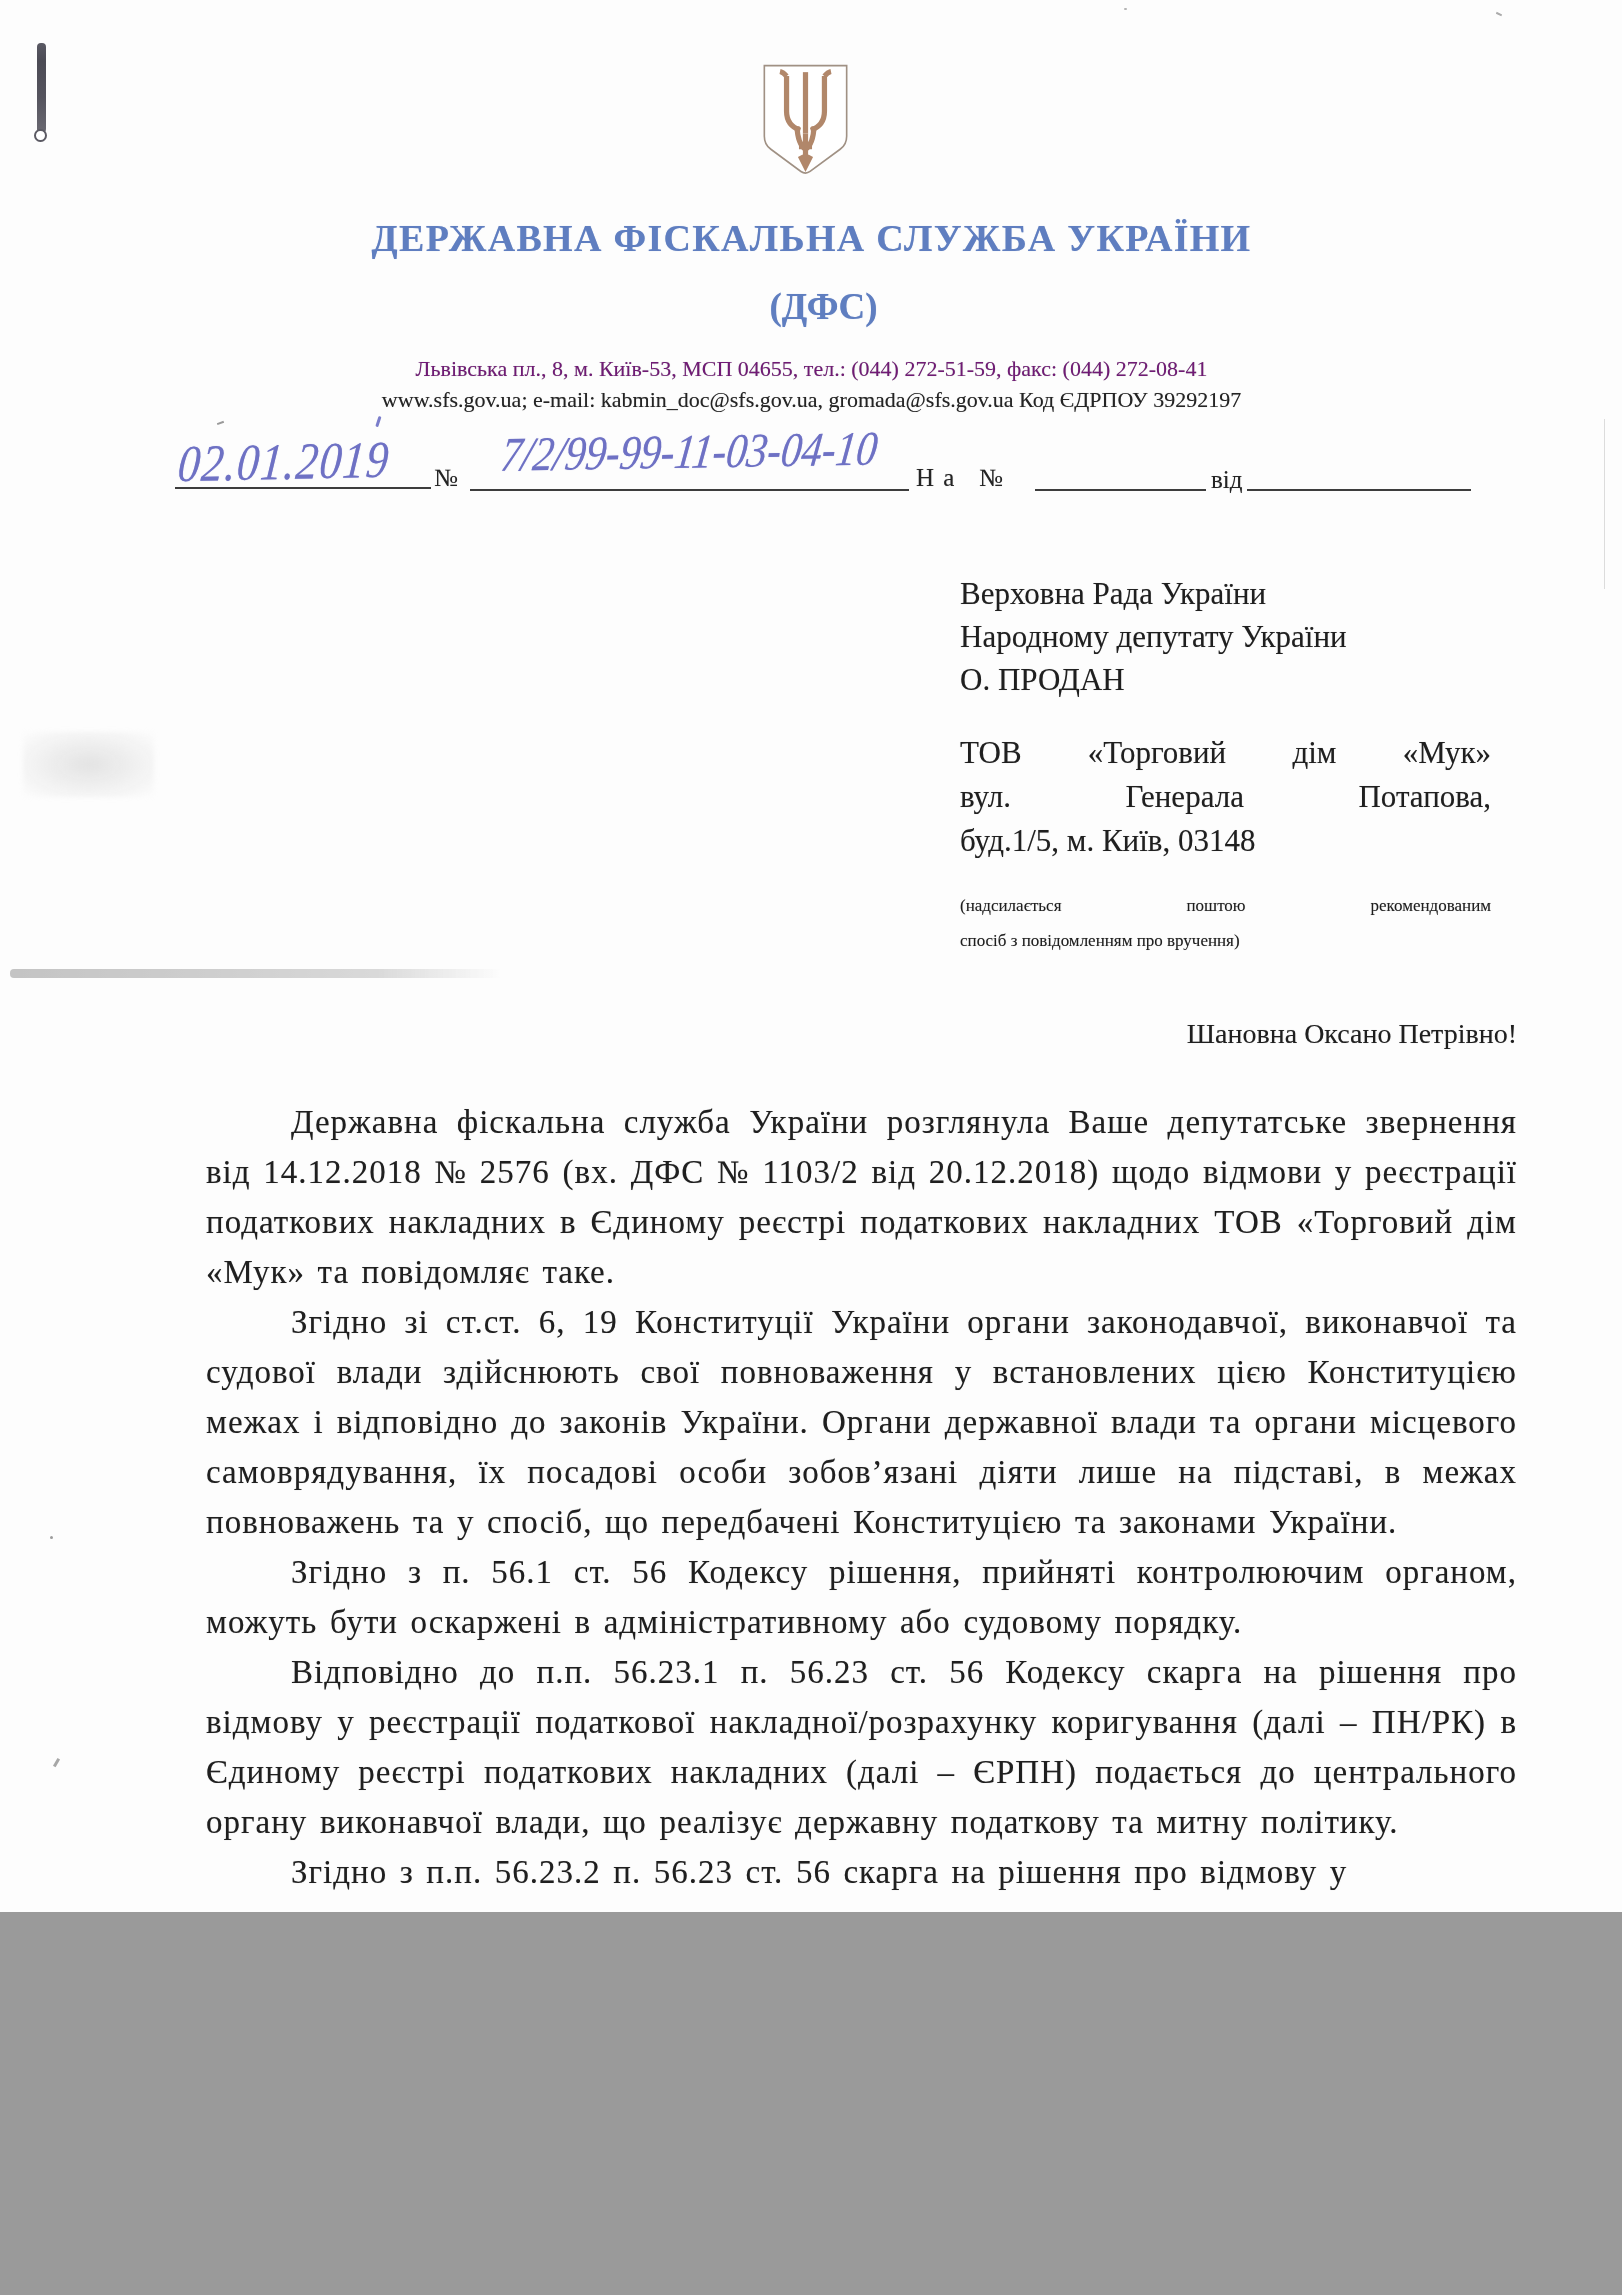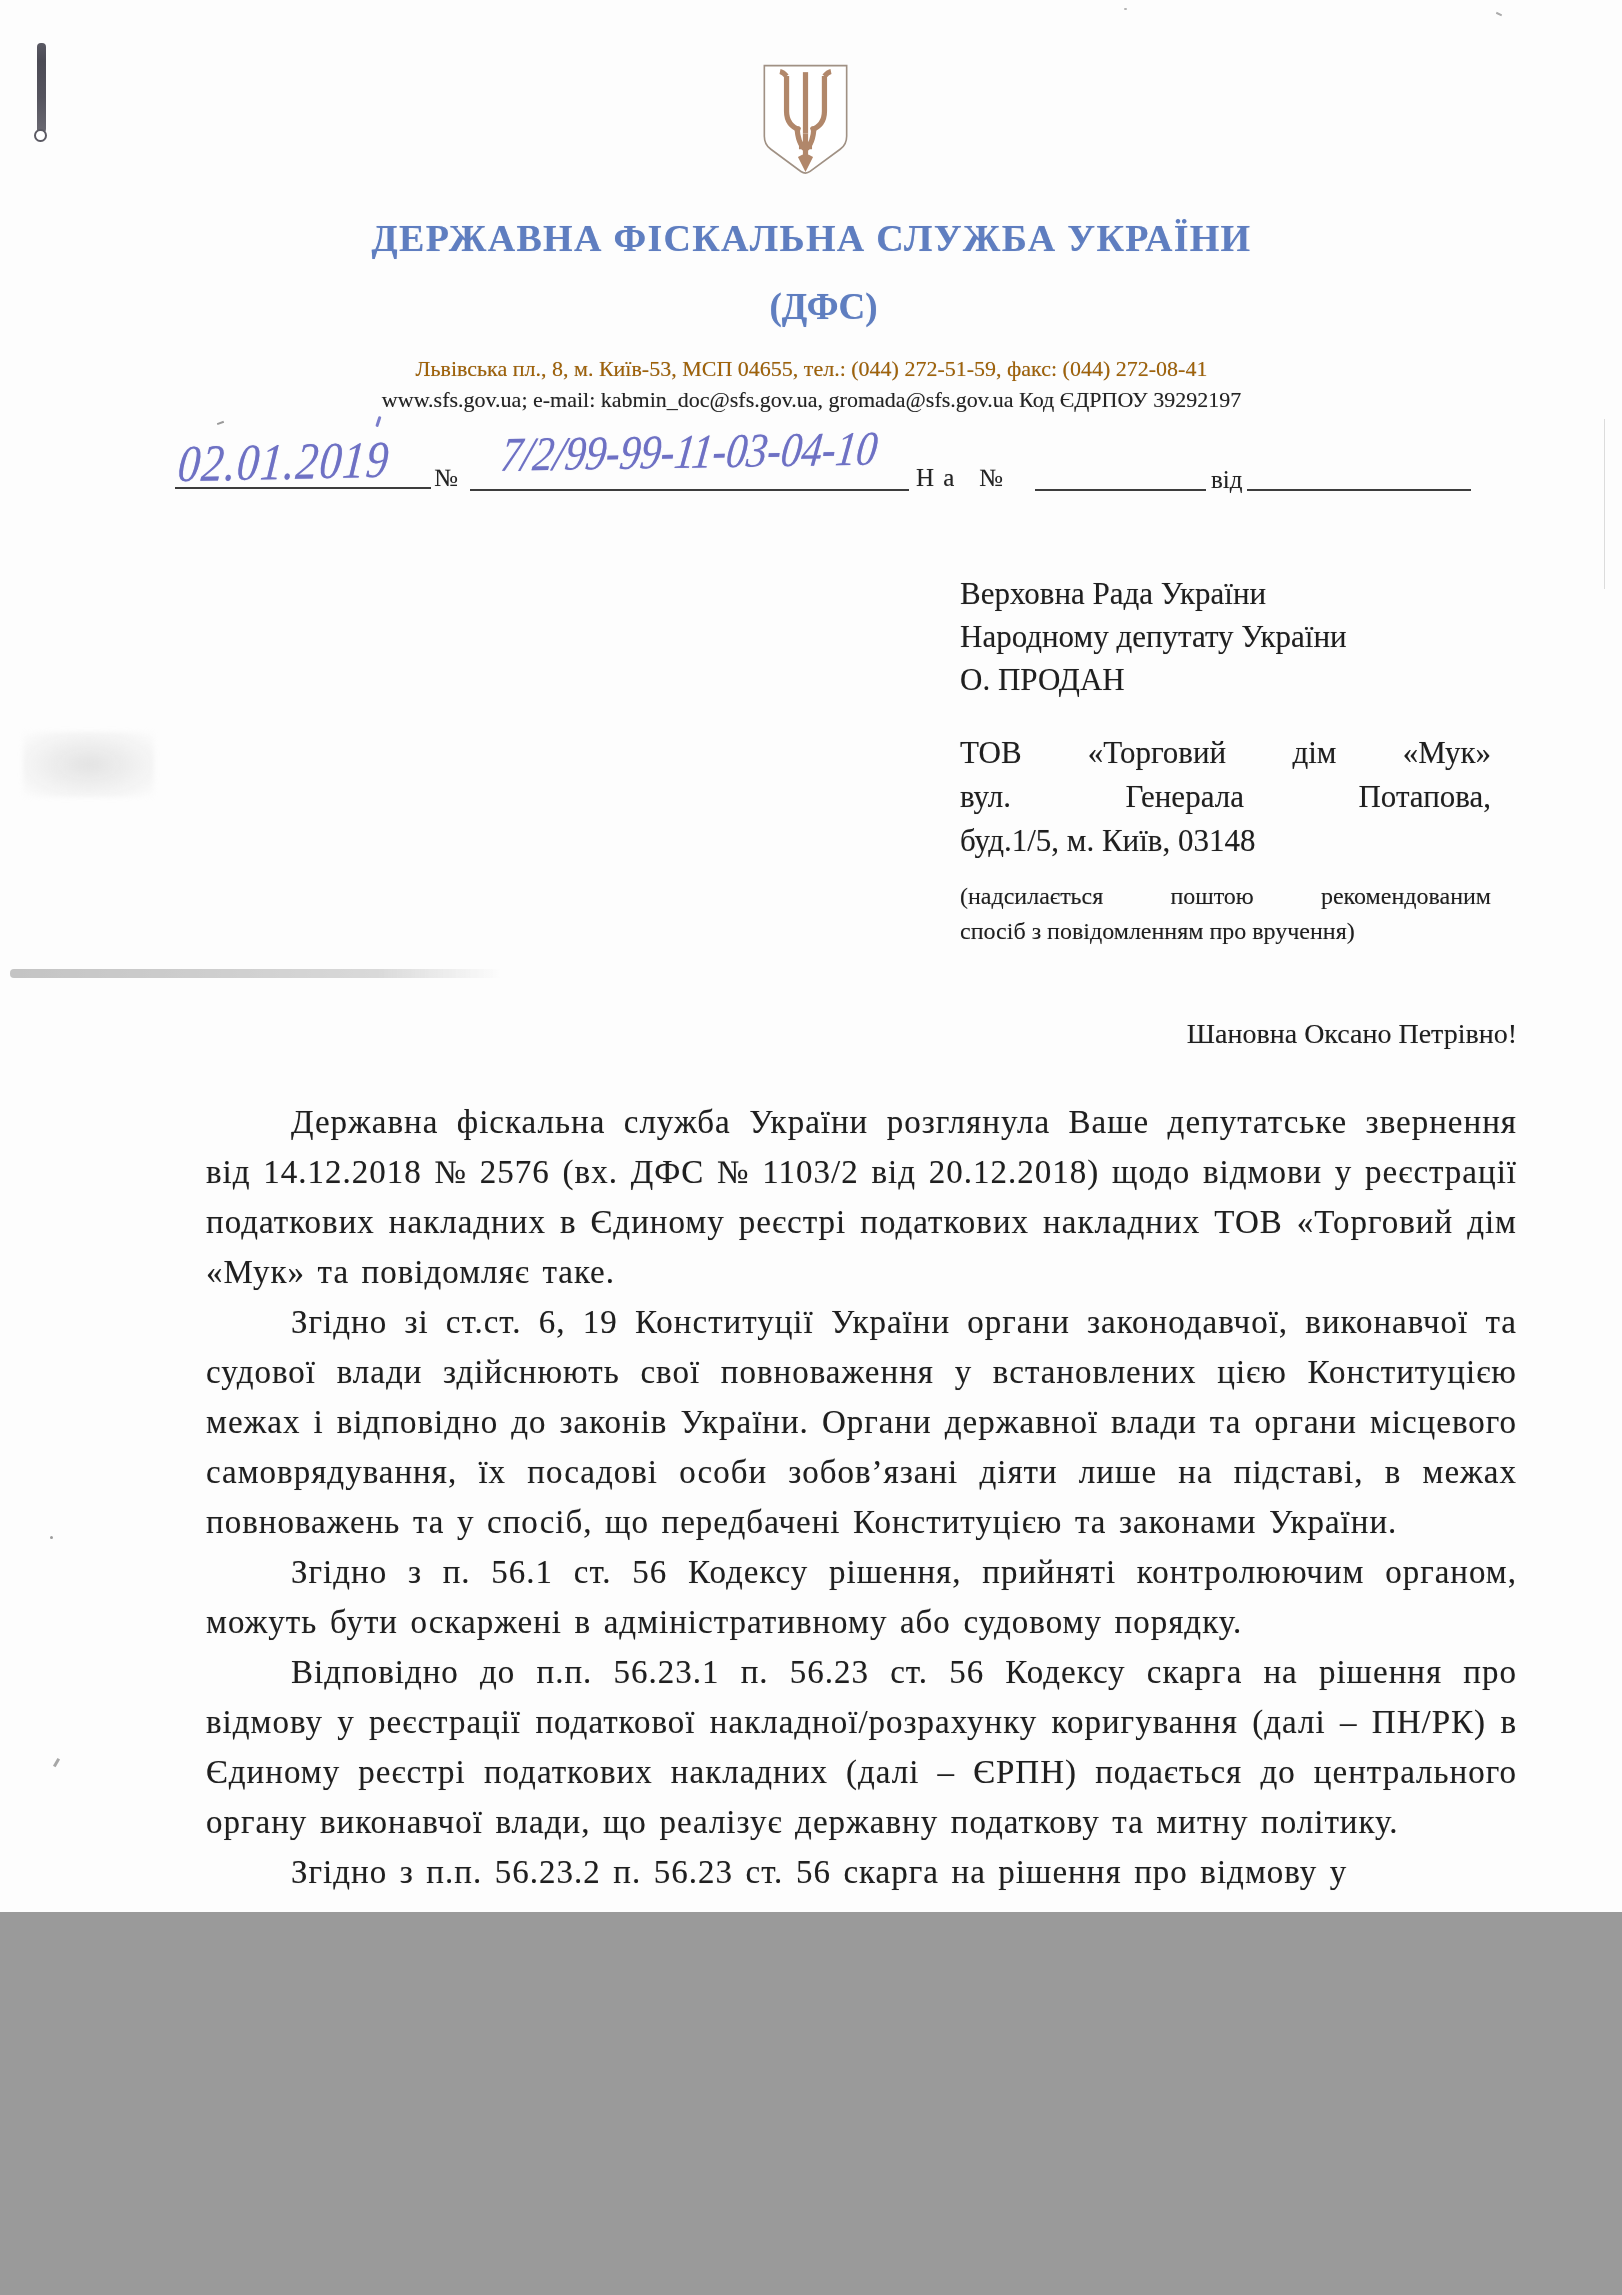--- a/index.html
+++ b/index.html
@@ -17,21 +17,21 @@
     left:0; top:216px; width:100%; text-align:center;
     font-size:38px; font-weight:bold; letter-spacing:1.3px;
     color:#5f7ec0; text-shadow:0 0 0.7px rgba(95,126,192,.55);
   }
   .org-abbr {
     left:0; top:285px; width:100%; text-align:center;
     font-size:37px; font-weight:bold; color:#5f7ec0;
     text-shadow:0 0 0.7px rgba(95,126,192,.55);
     padding-left:12px;
   }
-  .addr1 { left:0; top:356px; width:100%; text-align:center; font-size:22px; color:#a16207; text-shadow:0 0 0.7px rgba(40,40,40,.4); }
+  .addr1 { left:0; top:356px; width:100%; text-align:center; font-size:22px; color:#701a75; text-shadow:0 0 0.7px rgba(40,40,40,.4); }
   .addr2 { left:0; top:387px; width:100%; text-align:center; font-size:22px; color:#242424; text-shadow:0 0 0.7px rgba(40,40,40,.4); }
 
   
   .rule { height:2px; background:#3d3d3d; }
   .u1 { left:175px; top:487px; width:256px; }
   .u2 { left:470px; top:489px; width:439px; }
   .u3 { left:1035px; top:489px; width:171px; }
   .u4 { left:1247px; top:489px; width:224px; }
   .lbl { font-size:25px; color:#242424; text-shadow:0 0 0.7px rgba(40,40,40,.4); }
   .no1  { left:434px;  top:464px; }
@@ -50,21 +50,21 @@
     left:505px; top:426px; font-size:41px;
     transform:scaleY(1.18) skewX(-9deg) rotate(-0.8deg); transform-origin:left top;
   }
 
   
   .recipient { left:960px; top:572px; width:531px; font-size:31px; text-shadow:0 0 0.7px rgba(40,40,40,.4); }
   .r-line { line-height:43px; }
   .r-company { margin-top:30px; }
   .c-line { line-height:44px; }
   .jl { text-align:justify; text-align-last:justify; }
-  .r-note { margin-top:16px; font-size:24px; }
+  .r-note { margin-top:25px; font-size:17px; }
   .n-line { line-height:35px; }
 
   
   .salutation { left:206px; top:1018px; width:1311px; text-align:right; font-size:28px; text-shadow:0 0 0.7px rgba(40,40,40,.4); }
   .body-text {
     left:206px; top:1097px; width:1311px;
     font-size:33px; line-height:50px; text-align:justify;
     letter-spacing:1px; word-spacing:3.3px;
     text-shadow:0 0 0.7px rgba(40,40,40,.4);
   }

